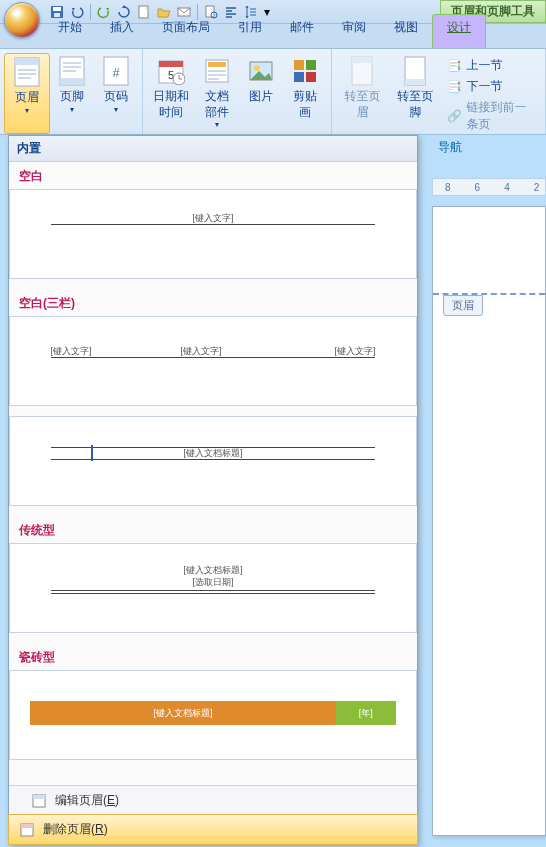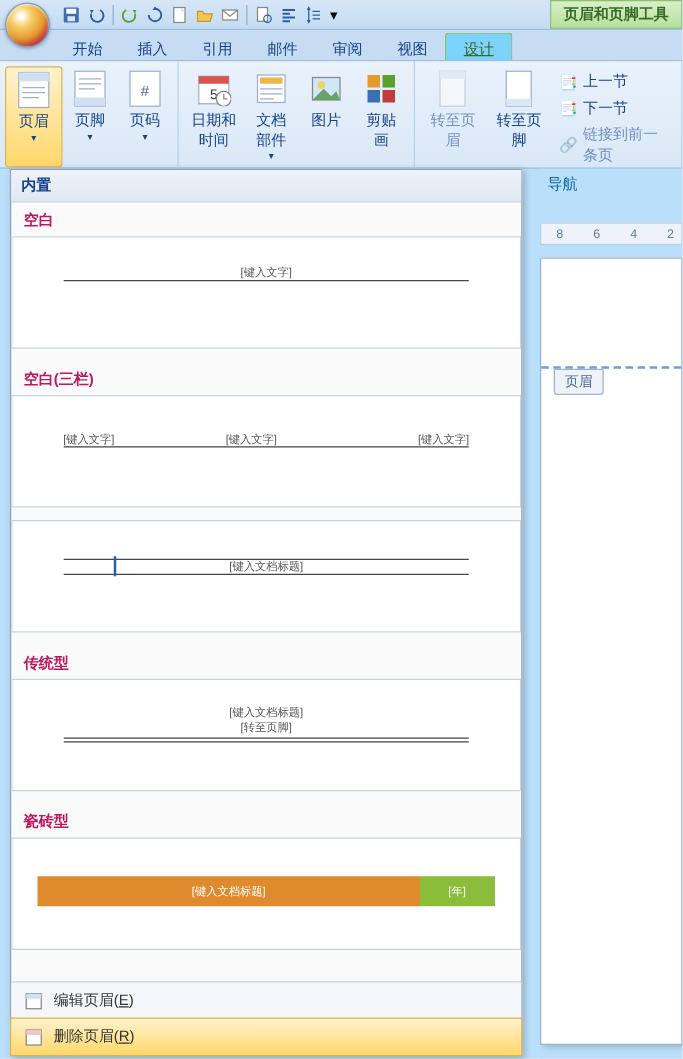--- a/index.html
+++ b/index.html
@@ -54,26 +54,26 @@
     
     .ribbon-tabs {
       height: 25px;
       display: flex;
       align-items: flex-end;
       padding-left: 44px;
       background: #c5dcf3;
       border-bottom: 1px solid #9ebfdc;
     }
     .ribbon-tab {
-      padding: 4px 14px 0;
+      padding: 4px 14px 12px;
       color: #15428b;
       cursor: default;
     }
     .ribbon-tab.active {
-      background: #7dd3fc;
+      background: #c4b5fd;
       border: 1px solid #8bc06c;
       border-bottom: none;
       border-radius: 3px 3px 0 0;
       color: #3a6a2a;
       text-decoration: underline;
     }
     
     .ribbon-body {
       height: 86px;
       background: linear-gradient(#eaf2fb, #d9e8f7);
@@ -159,20 +159,21 @@
     .tile-bar .main { flex: 1; background: #e08a2e; color:#fff; font-size:9px; display:flex; align-items:center; justify-content:center; }
     .tile-bar .side { width: 60px; background: #8bbd3a; color:#fff; font-size:9px; display:flex; align-items:center; justify-content:center; }
     .gallery-footer {
       border-top: 1px solid #c7d3e2;
       background: #f4f6f9;
     }
     .gf-item {
       padding: 6px 10px;
       display: flex; align-items: center; gap: 8px;
       color: #333;
+      margin-left: 12px;
     }
     .gf-item.hover {
       background: linear-gradient(#fff2cd, #ffd86b);
       border: 1px solid #e3b24b;
       margin: -1px;
     }
     .gf-ic { width: 16px; height: 16px; display:inline-flex; align-items:center; justify-content:center; }
     .gallery::-webkit-scrollbar, .gallery-scroll::-webkit-scrollbar { width: 16px; }
     .gallery-scroll::-webkit-scrollbar-track { background: #eef0f4; }
     .gallery-scroll::-webkit-scrollbar-thumb { background: #c0cde0; border: 1px solid #9eb1cc; }
@@ -271,20 +272,21 @@
         </svg>
       </div>
     <div class="qat-item" style="width:10px;">▾</div>
   </div>
   <div class="title-tools">页眉和页脚工具</div>
 </div>
 
 <div class="ribbon-tabs">
   <div class="ribbon-tab">开始</div>
   <div class="ribbon-tab">插入</div>
+  <div class="ribbon-tab">页面布局</div>
   <div class="ribbon-tab">引用</div>
   <div class="ribbon-tab">邮件</div>
   <div class="ribbon-tab">审阅</div>
   <div class="ribbon-tab">视图</div>
   <div class="ribbon-tab active">设计</div>
 </div>
 
 <div class="ribbon-body">
   <div class="ribbon-group">
     <div class="rbtn sel">
@@ -438,21 +440,21 @@
     <div class="g-item">
       <div class="line"></div>
       <div class="lbl" style="top:30px;">[键入文档标题]</div>
       <div class="line" style="top:42px;"></div>
       <div style="position:absolute;left:20%;top:28px;width:2px;height:16px;background:#2b5ea8;"></div>
     </div>
 
     <div class="g-sec-title">传统型</div>
     <div class="g-item">
       <div class="lbl" style="top:20px;">[键入文档标题]</div>
-      <div class="lbl" style="top:32px;">[转至页脚]</div>
+      <div class="lbl" style="top:32px;">[选取日期]</div>
       <div class="line" style="top:46px;"></div>
       <div class="line" style="top:49px;"></div>
     </div>
 
     <div class="g-sec-title">瓷砖型</div>
     <div class="g-item">
       <div class="tile-bar">
         <div class="main">[键入文档标题]</div>
         <div class="side">[年]</div>
       </div>

